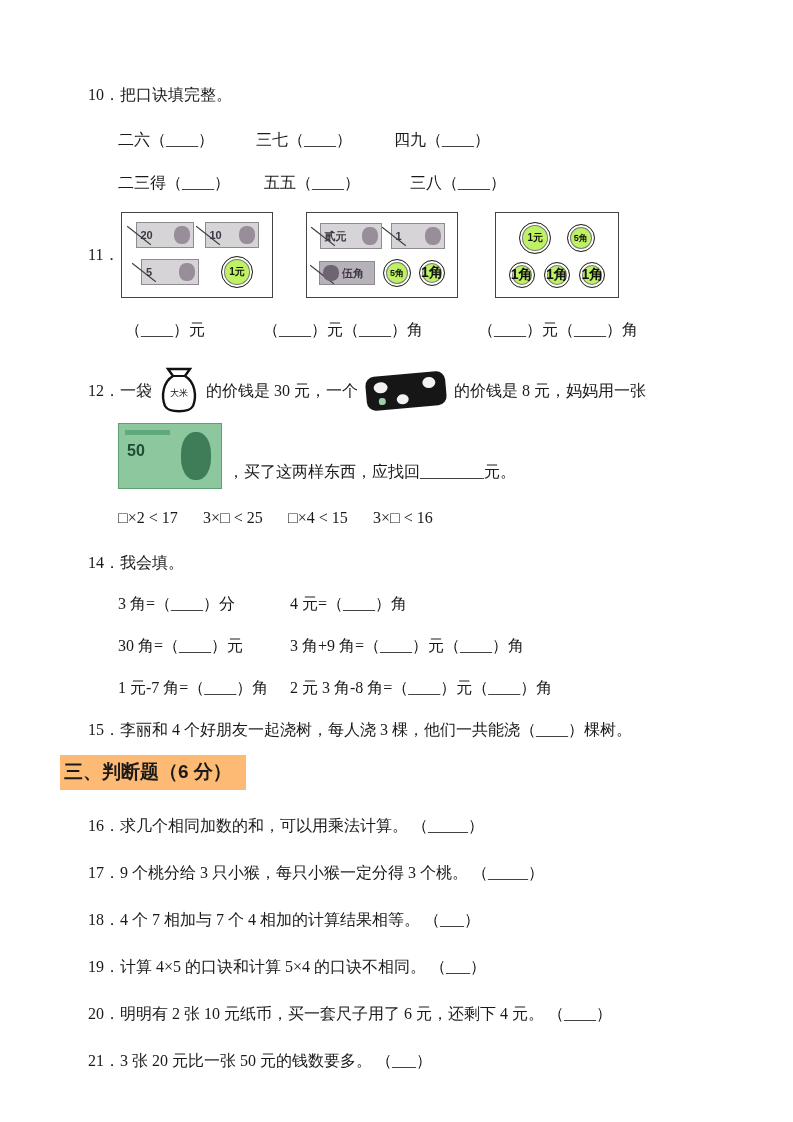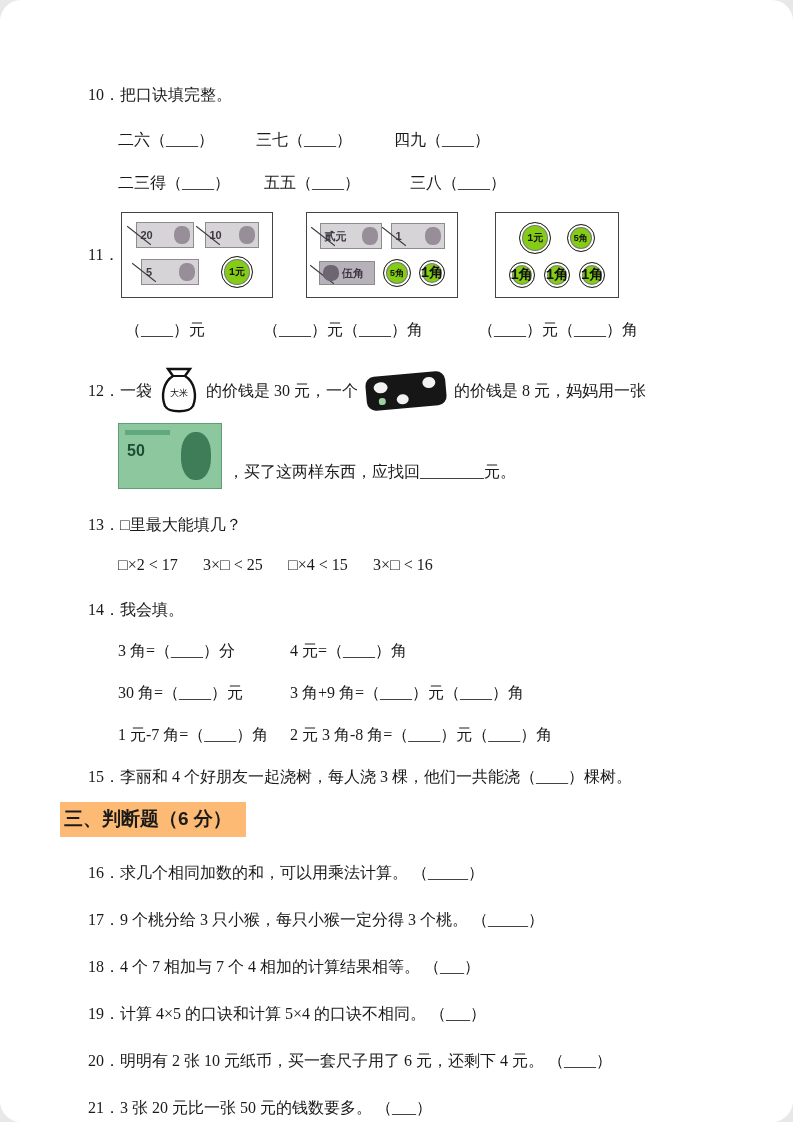--- a/index.html
+++ b/index.html
@@ -1,20 +1,20 @@
 <!DOCTYPE html>
 <html><head>
 <meta charset="utf-8">
 <style>
   html,body { margin:0; padding:0; background:#e8e8e8; }
   .page {
     width:793px; height:1122px; margin:0 auto; background:#ffffff;
     font-family:"Liberation Serif","DejaVu Serif",serif;
     color:#1a1a1a; font-size:16px; position:relative; overflow:hidden;
-    box-sizing:border-box; padding:85px 52px 0 88px;border-radius:21px;
+    box-sizing:border-box; padding:85px 52px 0 88px;
   }
   .line { white-space:nowrap; }
   
   .q10-row { margin-left:30px; display:flex; }
   .q10-row span { display:inline-block; width:138px; }
   .q10-row.second span { width:146px; }
   
   .q11-wrap { display:flex; align-items:center; margin-top:18px; }
   .q11-num { width:32px; flex:none; }
   .mbox {
@@ -41,23 +41,23 @@
   }
   .note.dark { background:#b7b2ba; }
   .note.dark .portrait { left:3px; right:auto; background:#6d6572; }
   .note.dark .den { margin-left:22px; }
   .note .slash {
     position:absolute; left:-13px; top:12px; width:30px; height:0;
     border-top:1.6px solid #3a3a3a; transform:rotate(38deg);
   }
   .coin {
     display:inline-flex; align-items:center; justify-content:center;
-    border:1.6px solid #222; border-radius:50%; background:#84cc16;
+    border:1.6px solid #222; border-radius:50%; background:#bef264;
     box-shadow:inset 0 0 0 2px #fff, inset 0 0 0 3px #777;
-    font-weight:bold; font-family:Liberation Mono, monospace;
+    font-weight:bold; font-family:Liberation Sans, sans-serif;
     color:#111; flex:none;
   }
   .coin.c28 { width:30px; height:30px; font-size:10px; }
   .coin.c26 { width:26px; height:26px; font-size:9px; }
   .coin.c24 { width:24px; height:24px; font-size:14px; }
   .q11-ans { display:flex; margin-left:37px; margin-top:22px; }
   .q11-ans .a1 { width:138px; }
   .q11-ans .a2 { width:215px; }
   
   .q12-line1 { display:flex; align-items:center; margin-top:26px; }
@@ -208,21 +208,20 @@
   </div>
   <div class="q12-line2">
     <span class="note50">
       <span class="band"></span>
       <span class="den">50</span>
       <span class="portrait"></span>
     </span>
     <span class="txt">，买了这两样东西，应找回________元。</span>
   </div>
 
-  <div class="line mt26">13．□里最大能填几？</div>
   <div class="q13-row">
     <span>□×2 &lt; 17</span>
     <span>3×□ &lt; 25</span>
     <span>□×4 &lt; 15</span>
     <span>3×□ &lt; 16</span>
   </div>
 
   <div class="line mt26">14．我会填。</div>
   <div class="q14-grid">
     <div class="q14-row">

